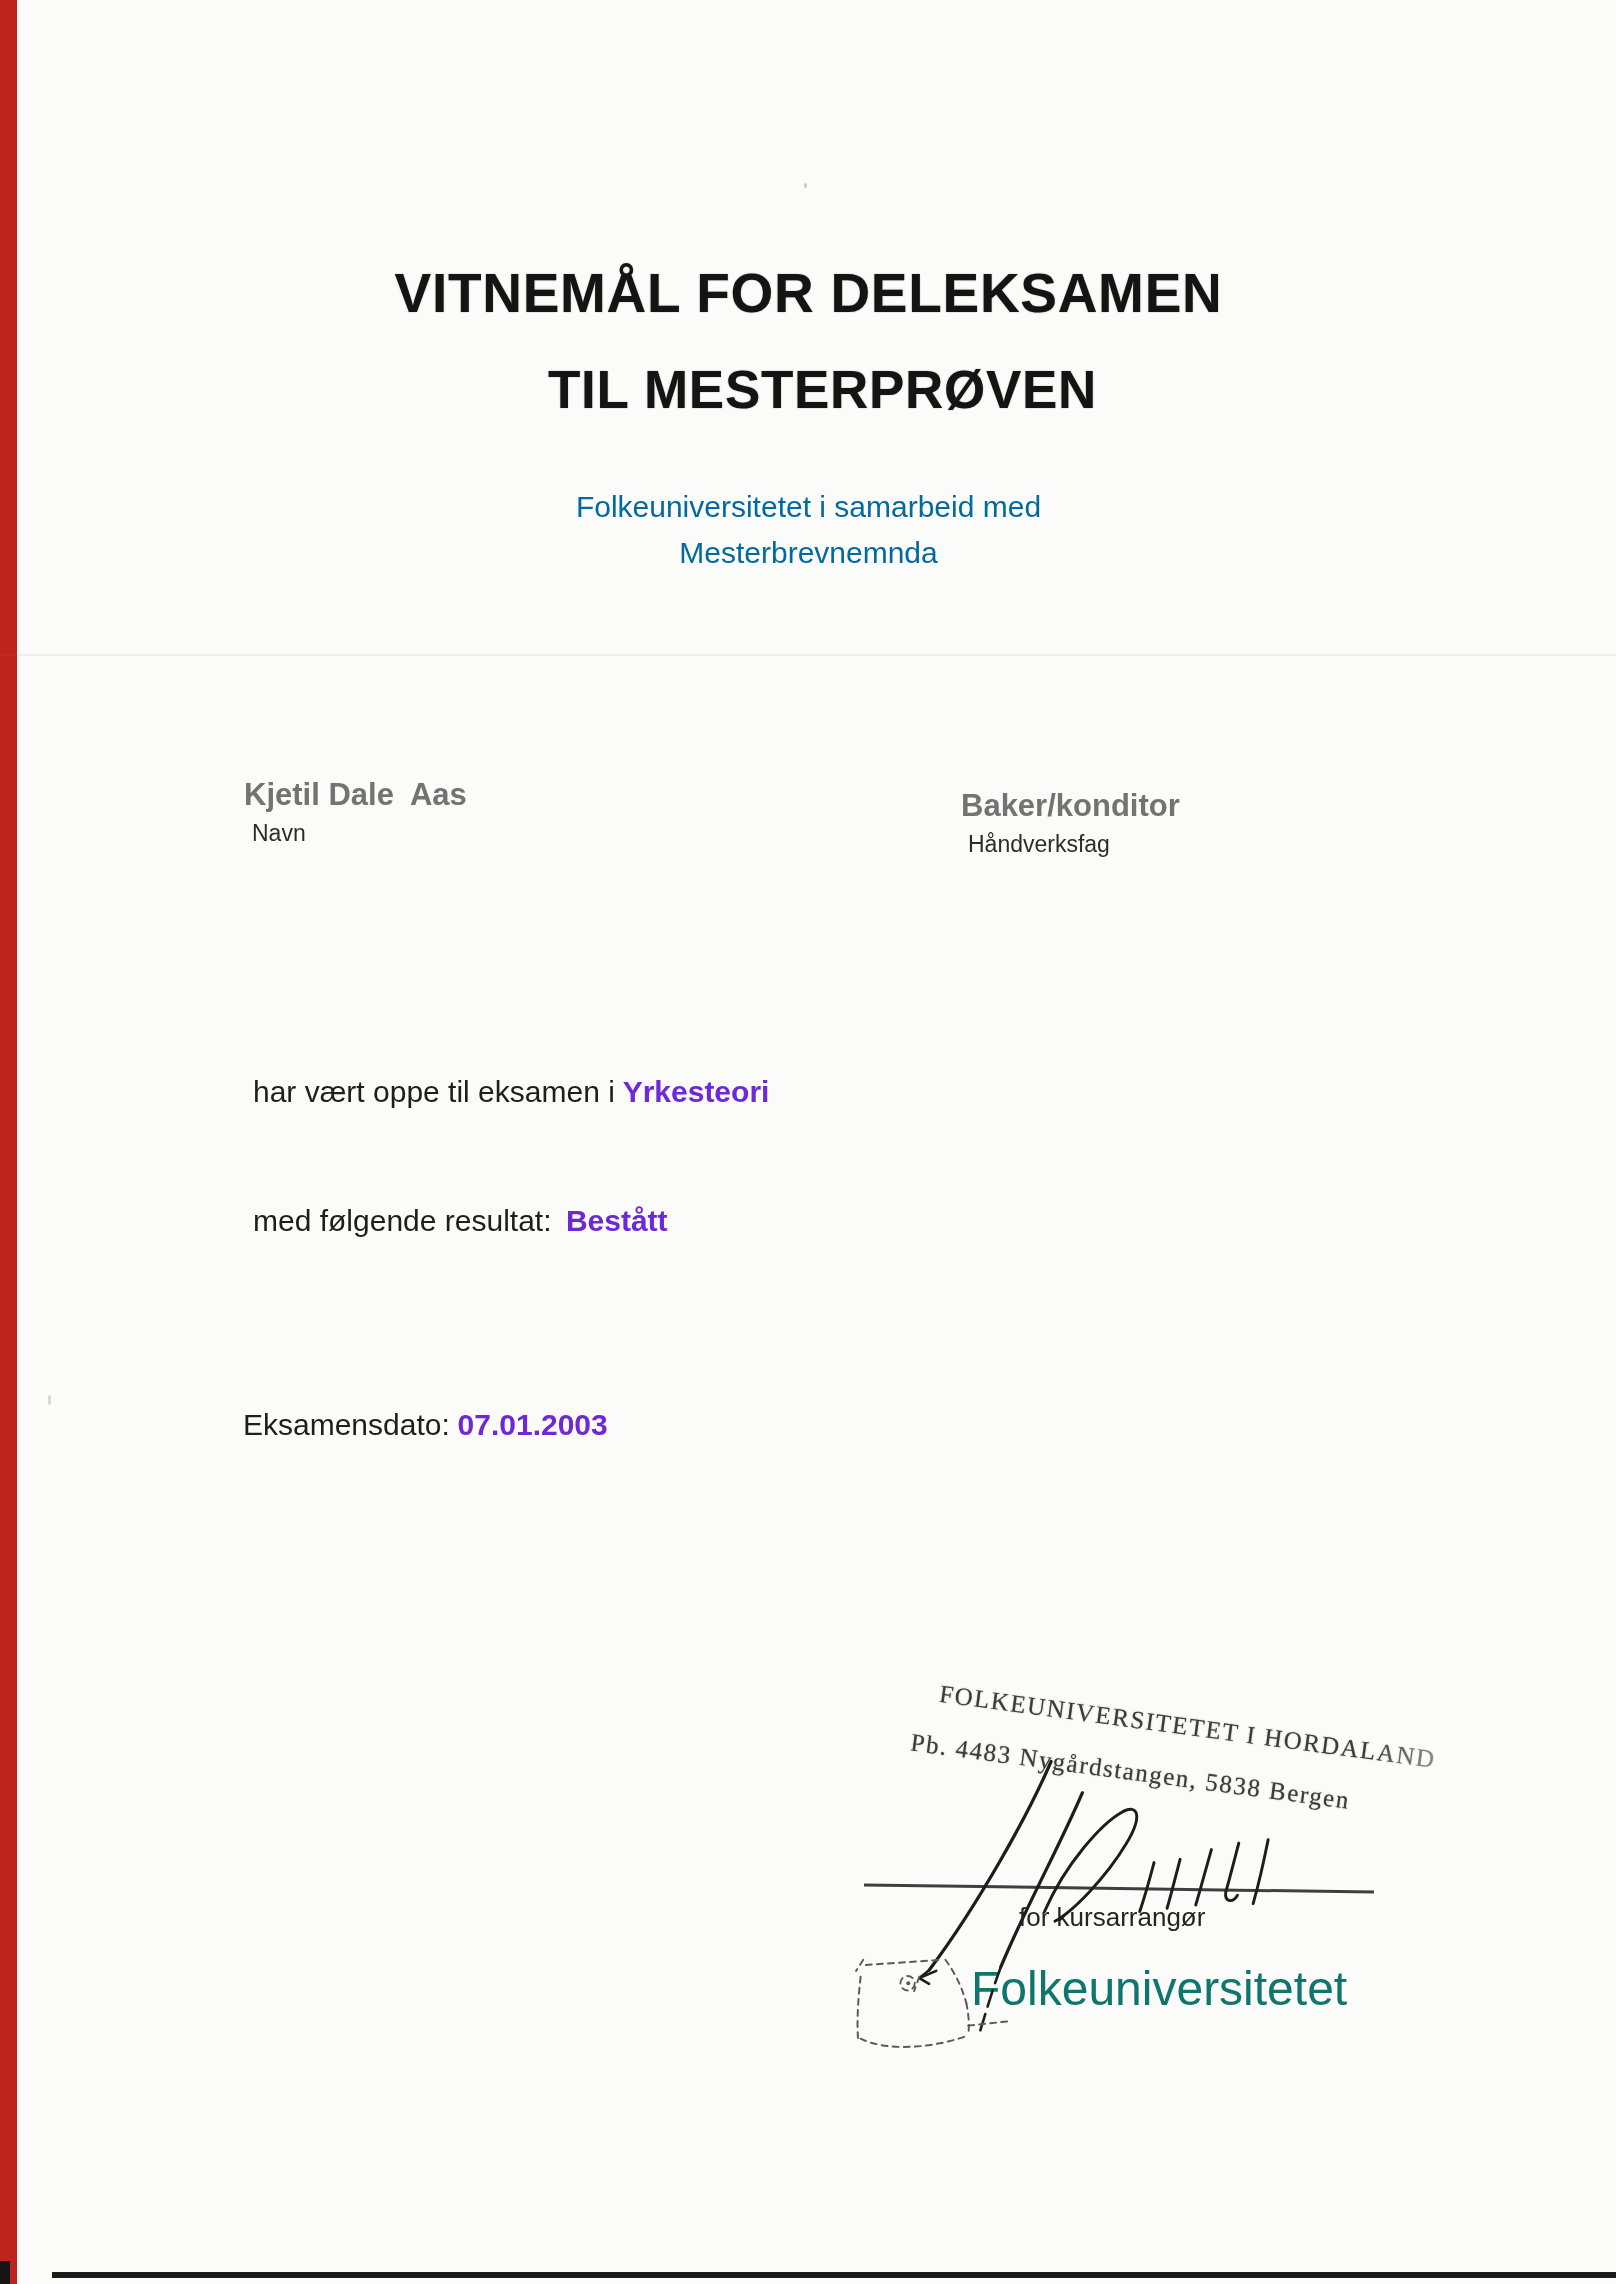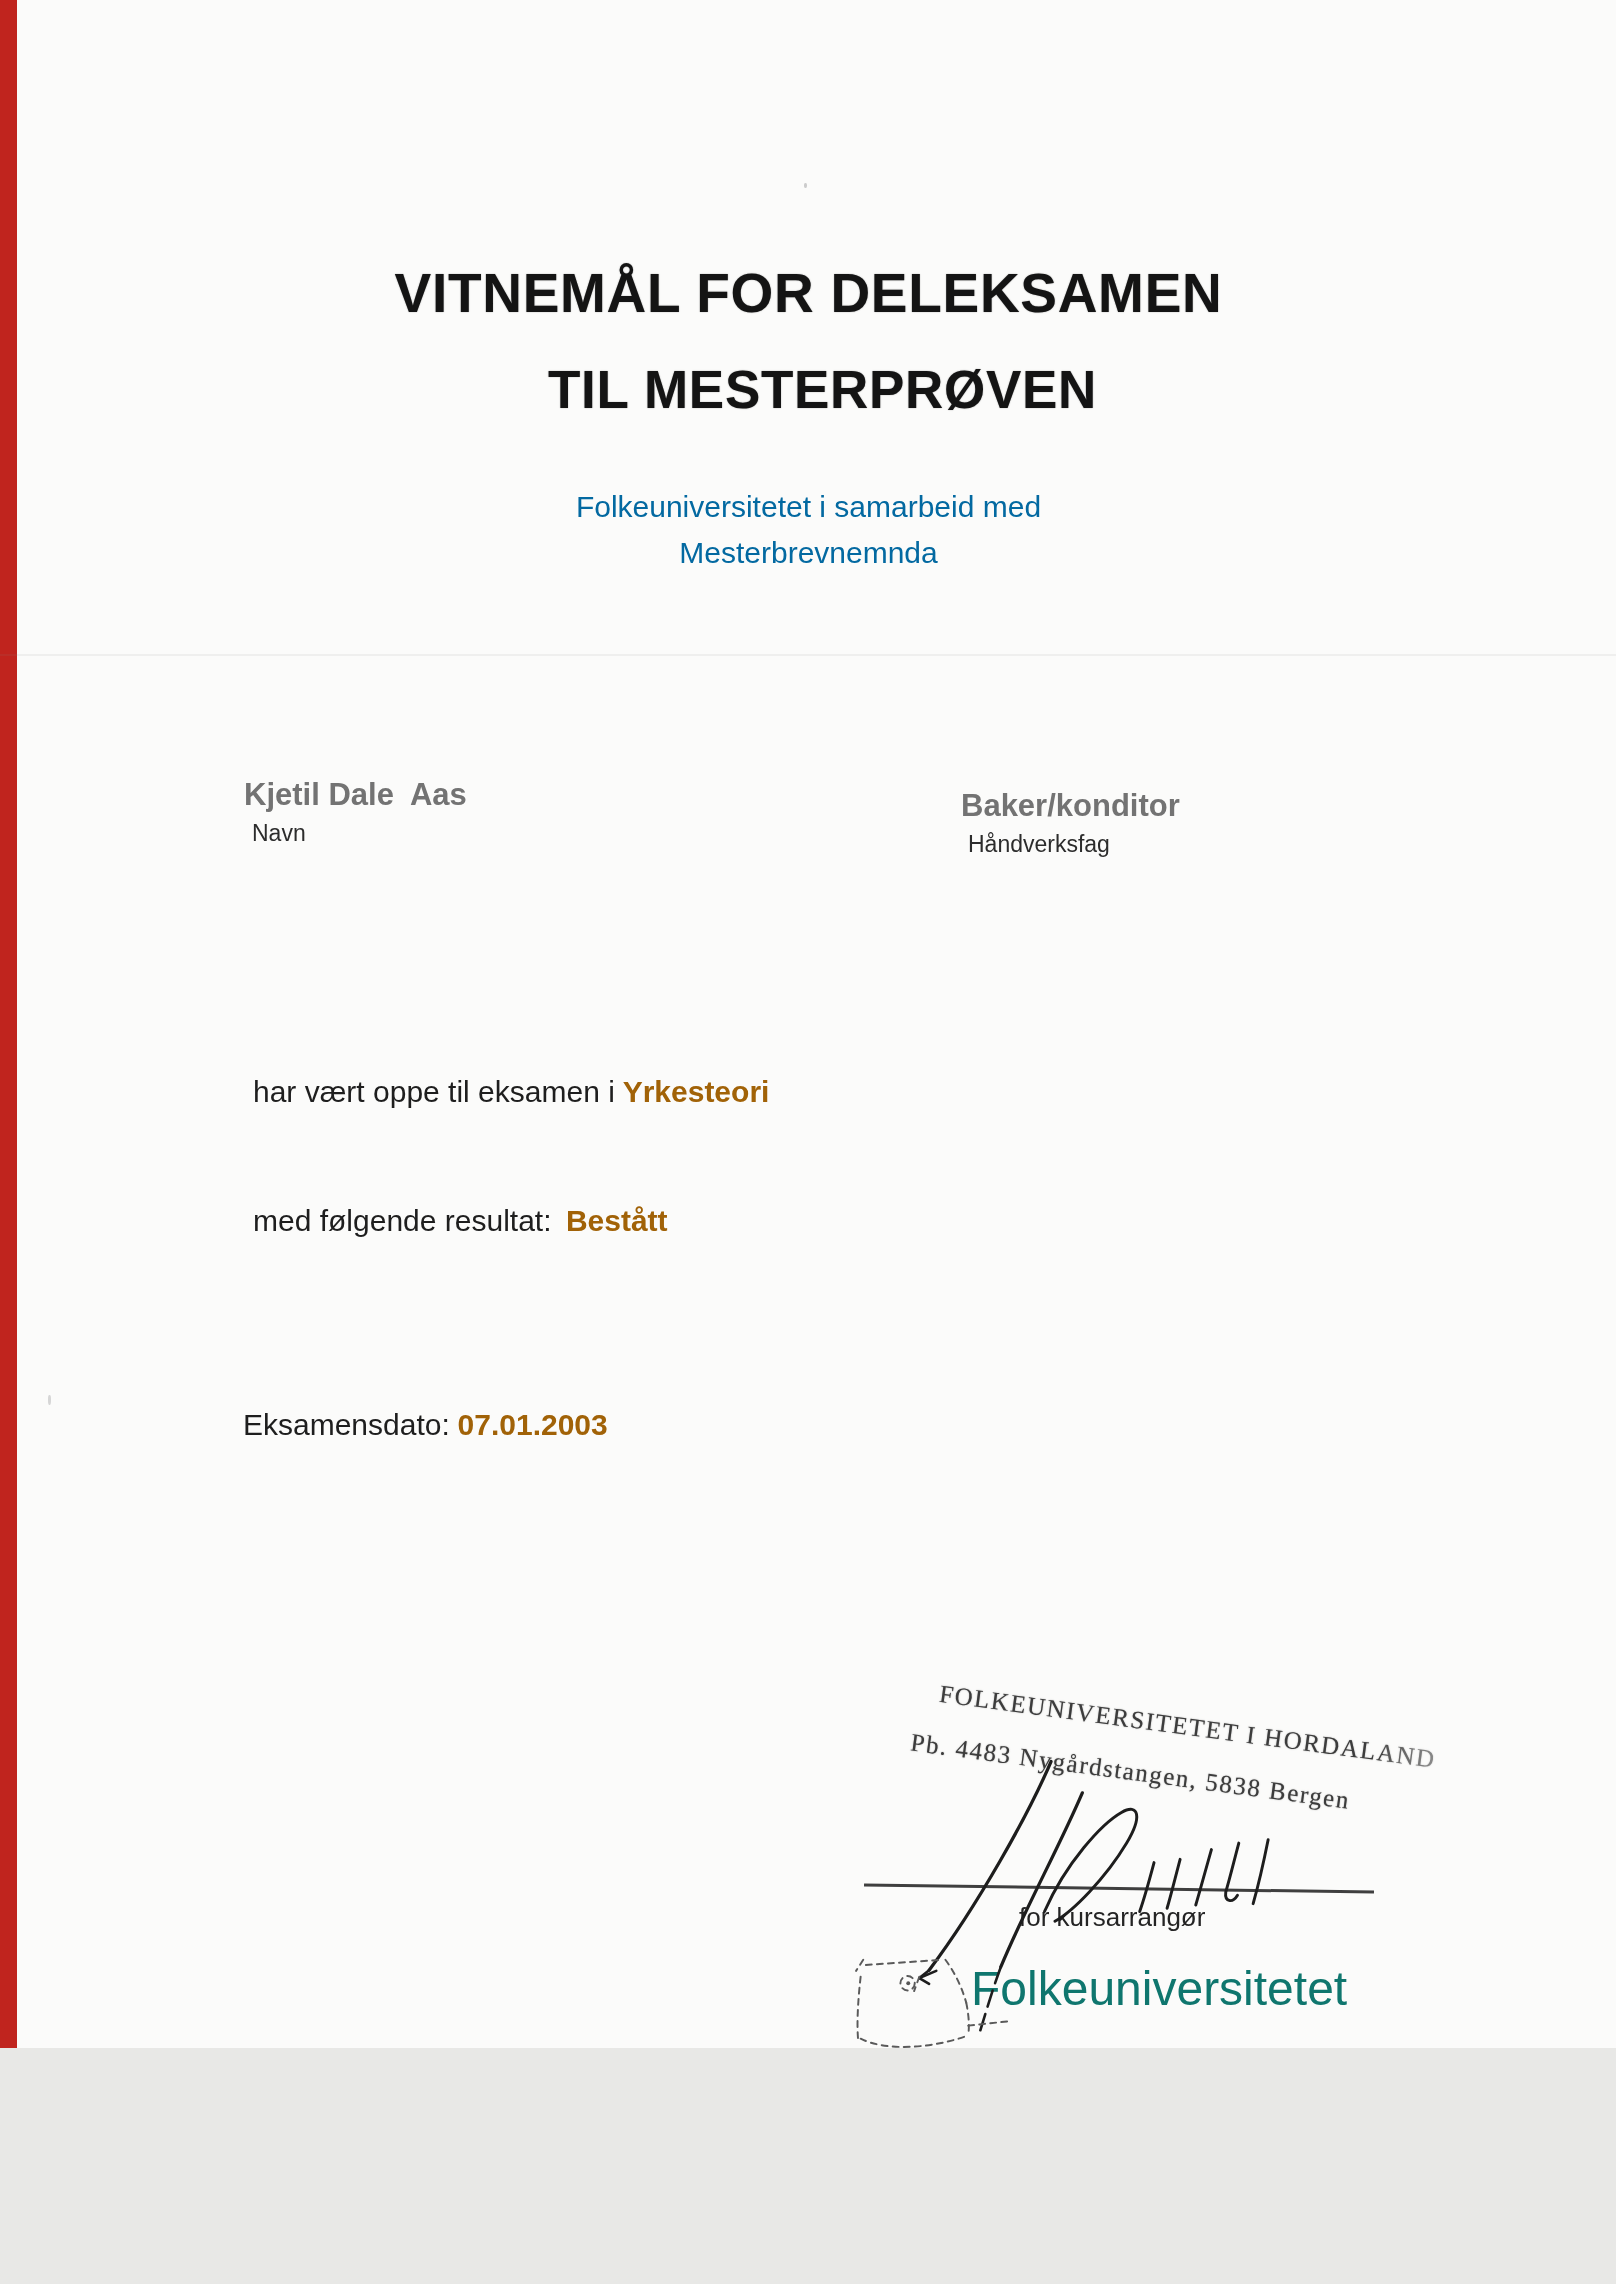--- a/index.html
+++ b/index.html
@@ -1,18 +1,18 @@
 <!DOCTYPE html>
 <html style="font-size:10.4px"><head>
 <meta charset="utf-8">
 <style>
   html,body{margin:0;padding:0;background:#e8e8e6;}
   .page{
     position:relative;
-    width:1617px;height:2048px;
+    width:1617px;height:2284px;
     background:#fbfbfa;
     overflow:hidden;
     font-family:"Liberation Sans","DejaVu Sans",sans-serif;
     color:#222;
   }
   
   .edge-stripe{position:absolute;left:0;top:0;width:17px;height:100%;}
   .bottom-line{position:absolute;left:52px;right:0;top:2272px;height:5.9px;background:#1c1c1c;}
   .bottom-blob{position:absolute;left:0;top:2261px;width:10.4px;height:23px;background:#161616;}
   .faint-band{position:absolute;left:0;top:654px;width:100%;height:2px;background:rgba(140,140,140,.10);}
@@ -34,21 +34,21 @@
   .lbl{position:absolute;font-size:23px;color:#2c2c2c;line-height:1.1;}
   .name-val{left:244px;top:778px;}
   .name-lbl{left:252px;top:821px;text-align:right;}
   .craft-val{left:961px;top:789px;}
   .craft-lbl{left:968px;top:832px;}
 
   .sentence{position:absolute;font-size:30px;color:#242424;line-height:1.15;white-space:nowrap;}
   .sent-exam{left:253px;top:1075px;}
   .sent-result{left:253px;top:1204px;}
   .sent-date{left:243px;top:1408px;}
-  .sentence b{color:#a16207;}
+  .sentence b{color:#6d28d9;}
   .gap12{margin-left:7.8px;}
   .gap22{margin-left:14.4px;margin-top:24px;}
 
   
   .stamp{position:absolute;left:943px;top:1668px;
     transform:rotate(7.6deg);transform-origin:left top;
     font-family:"Liberation Serif","DejaVu Serif",serif;
     font-size:25px;letter-spacing:1.6px;line-height:52px;
     color:#3c3c3c;white-space:nowrap;
     text-shadow:0 0 1.3px rgba(70,70,70,.65);}

